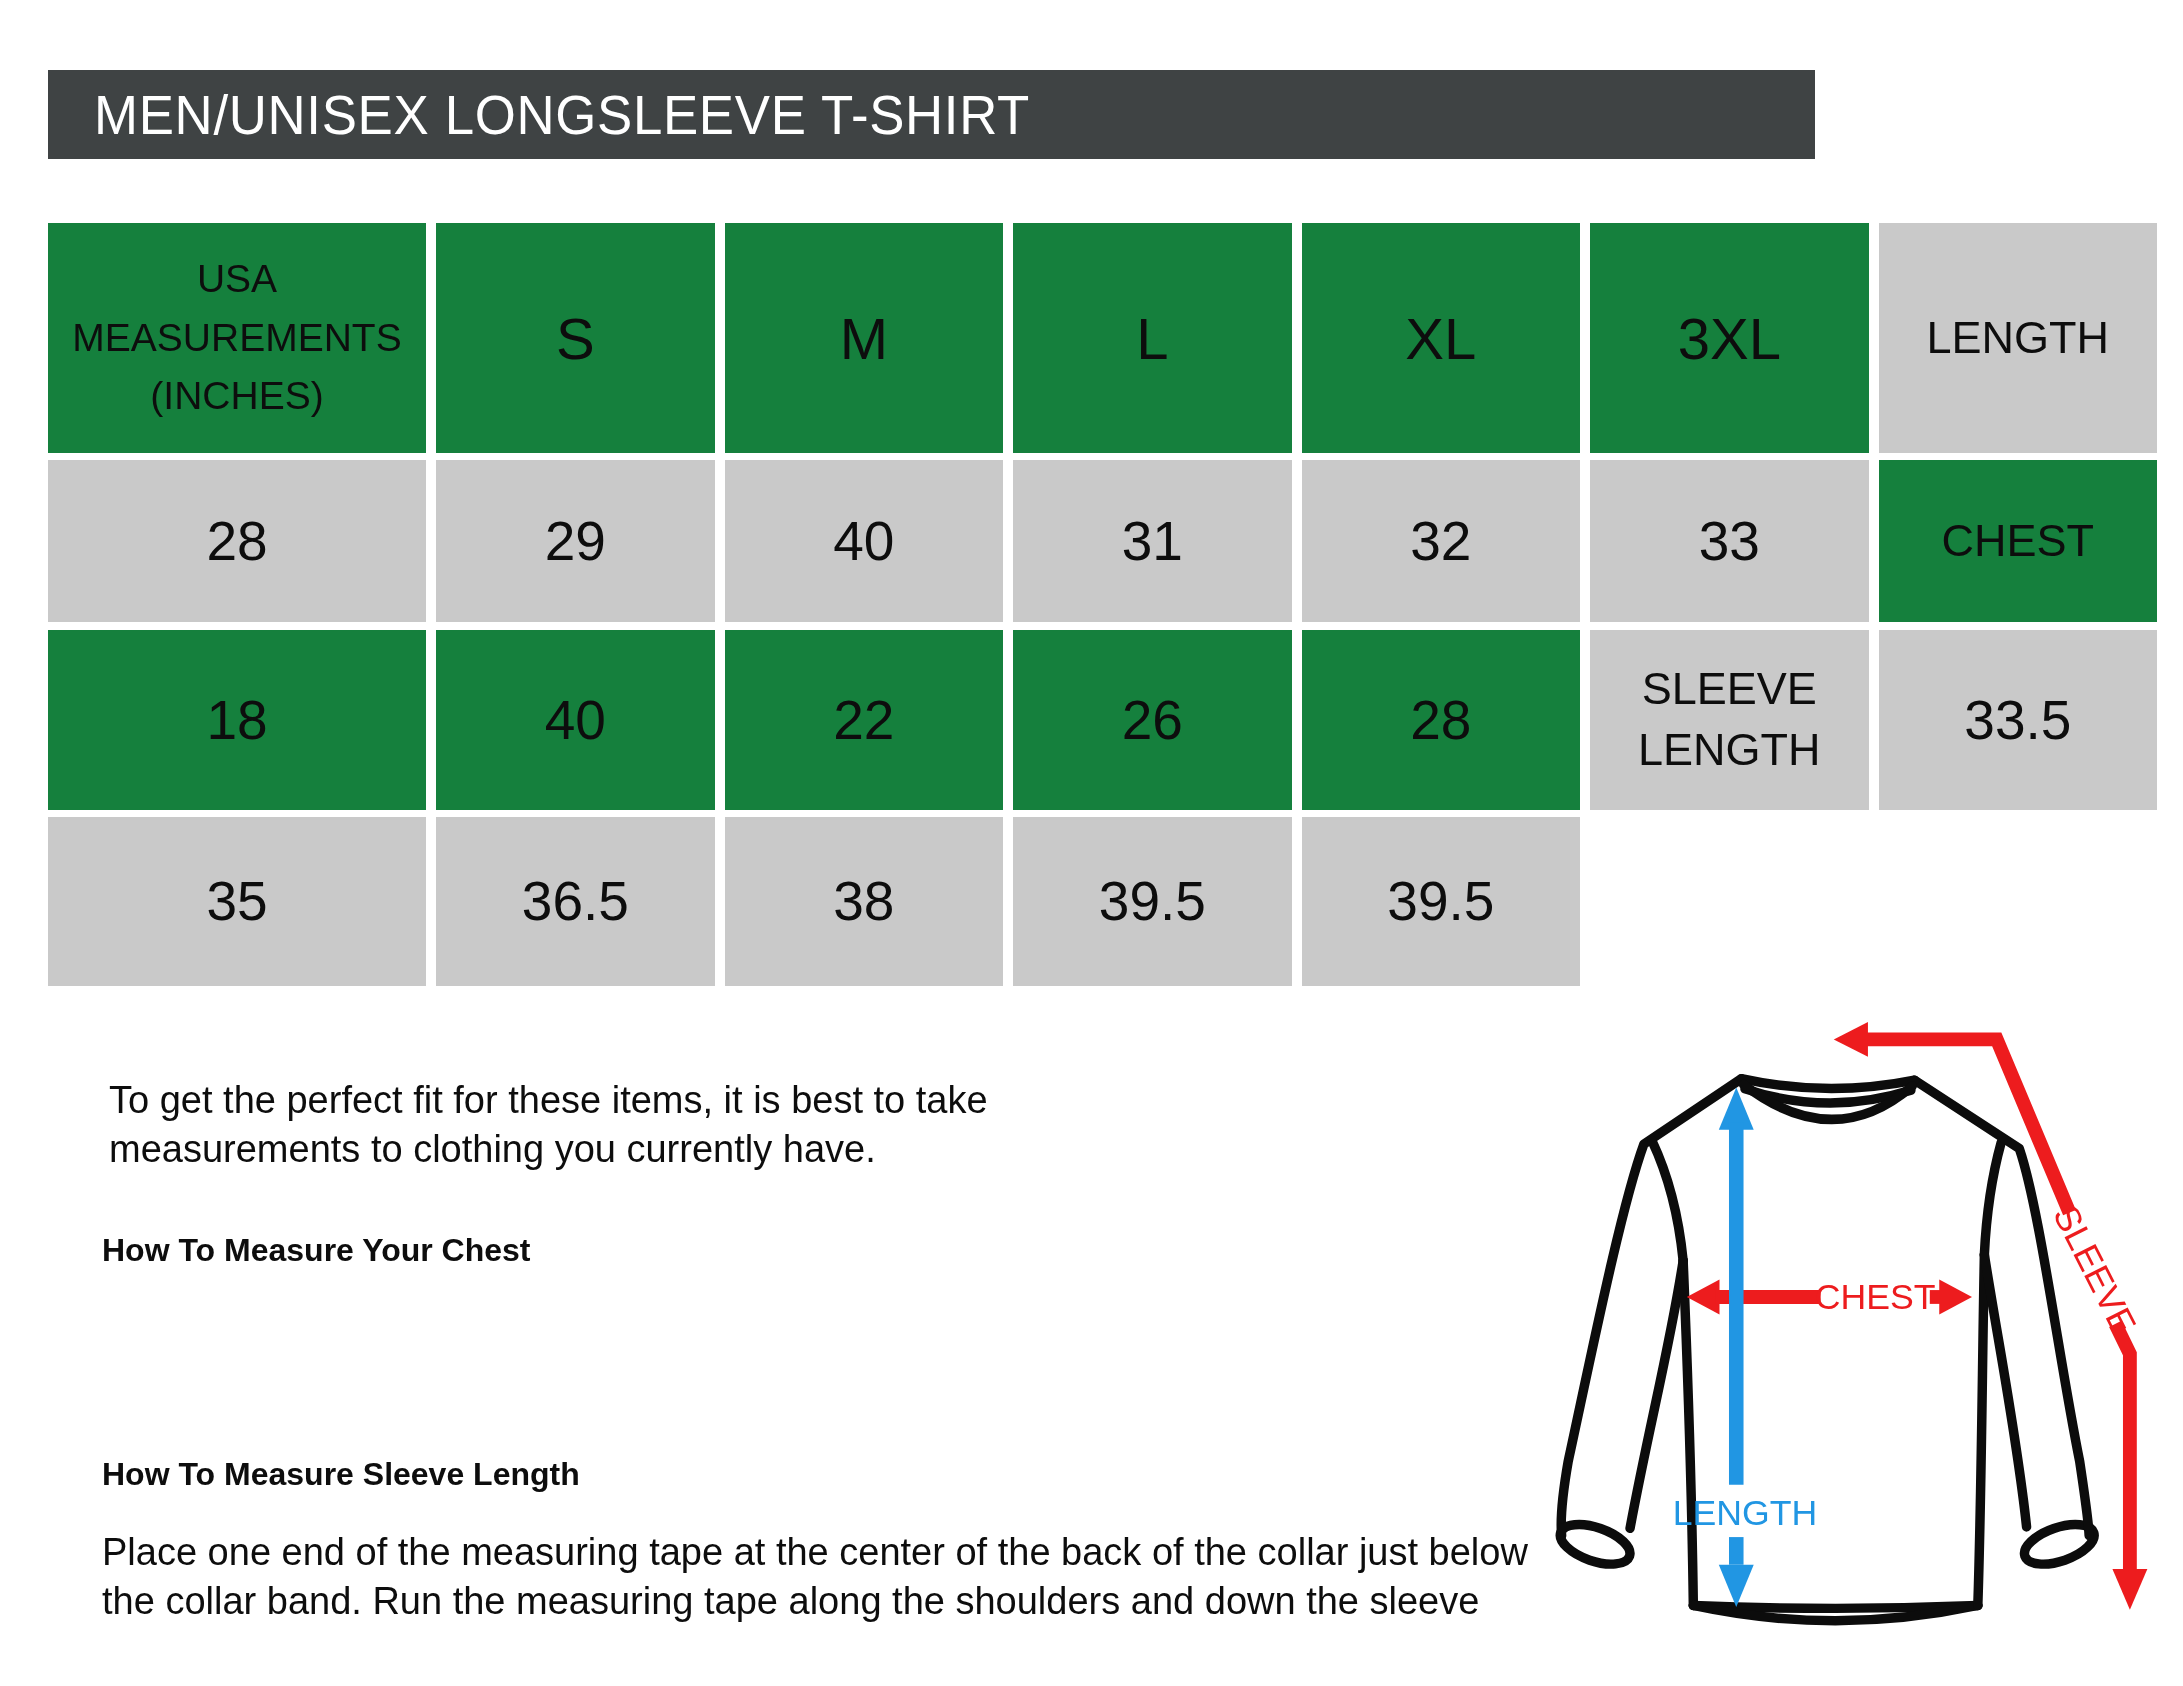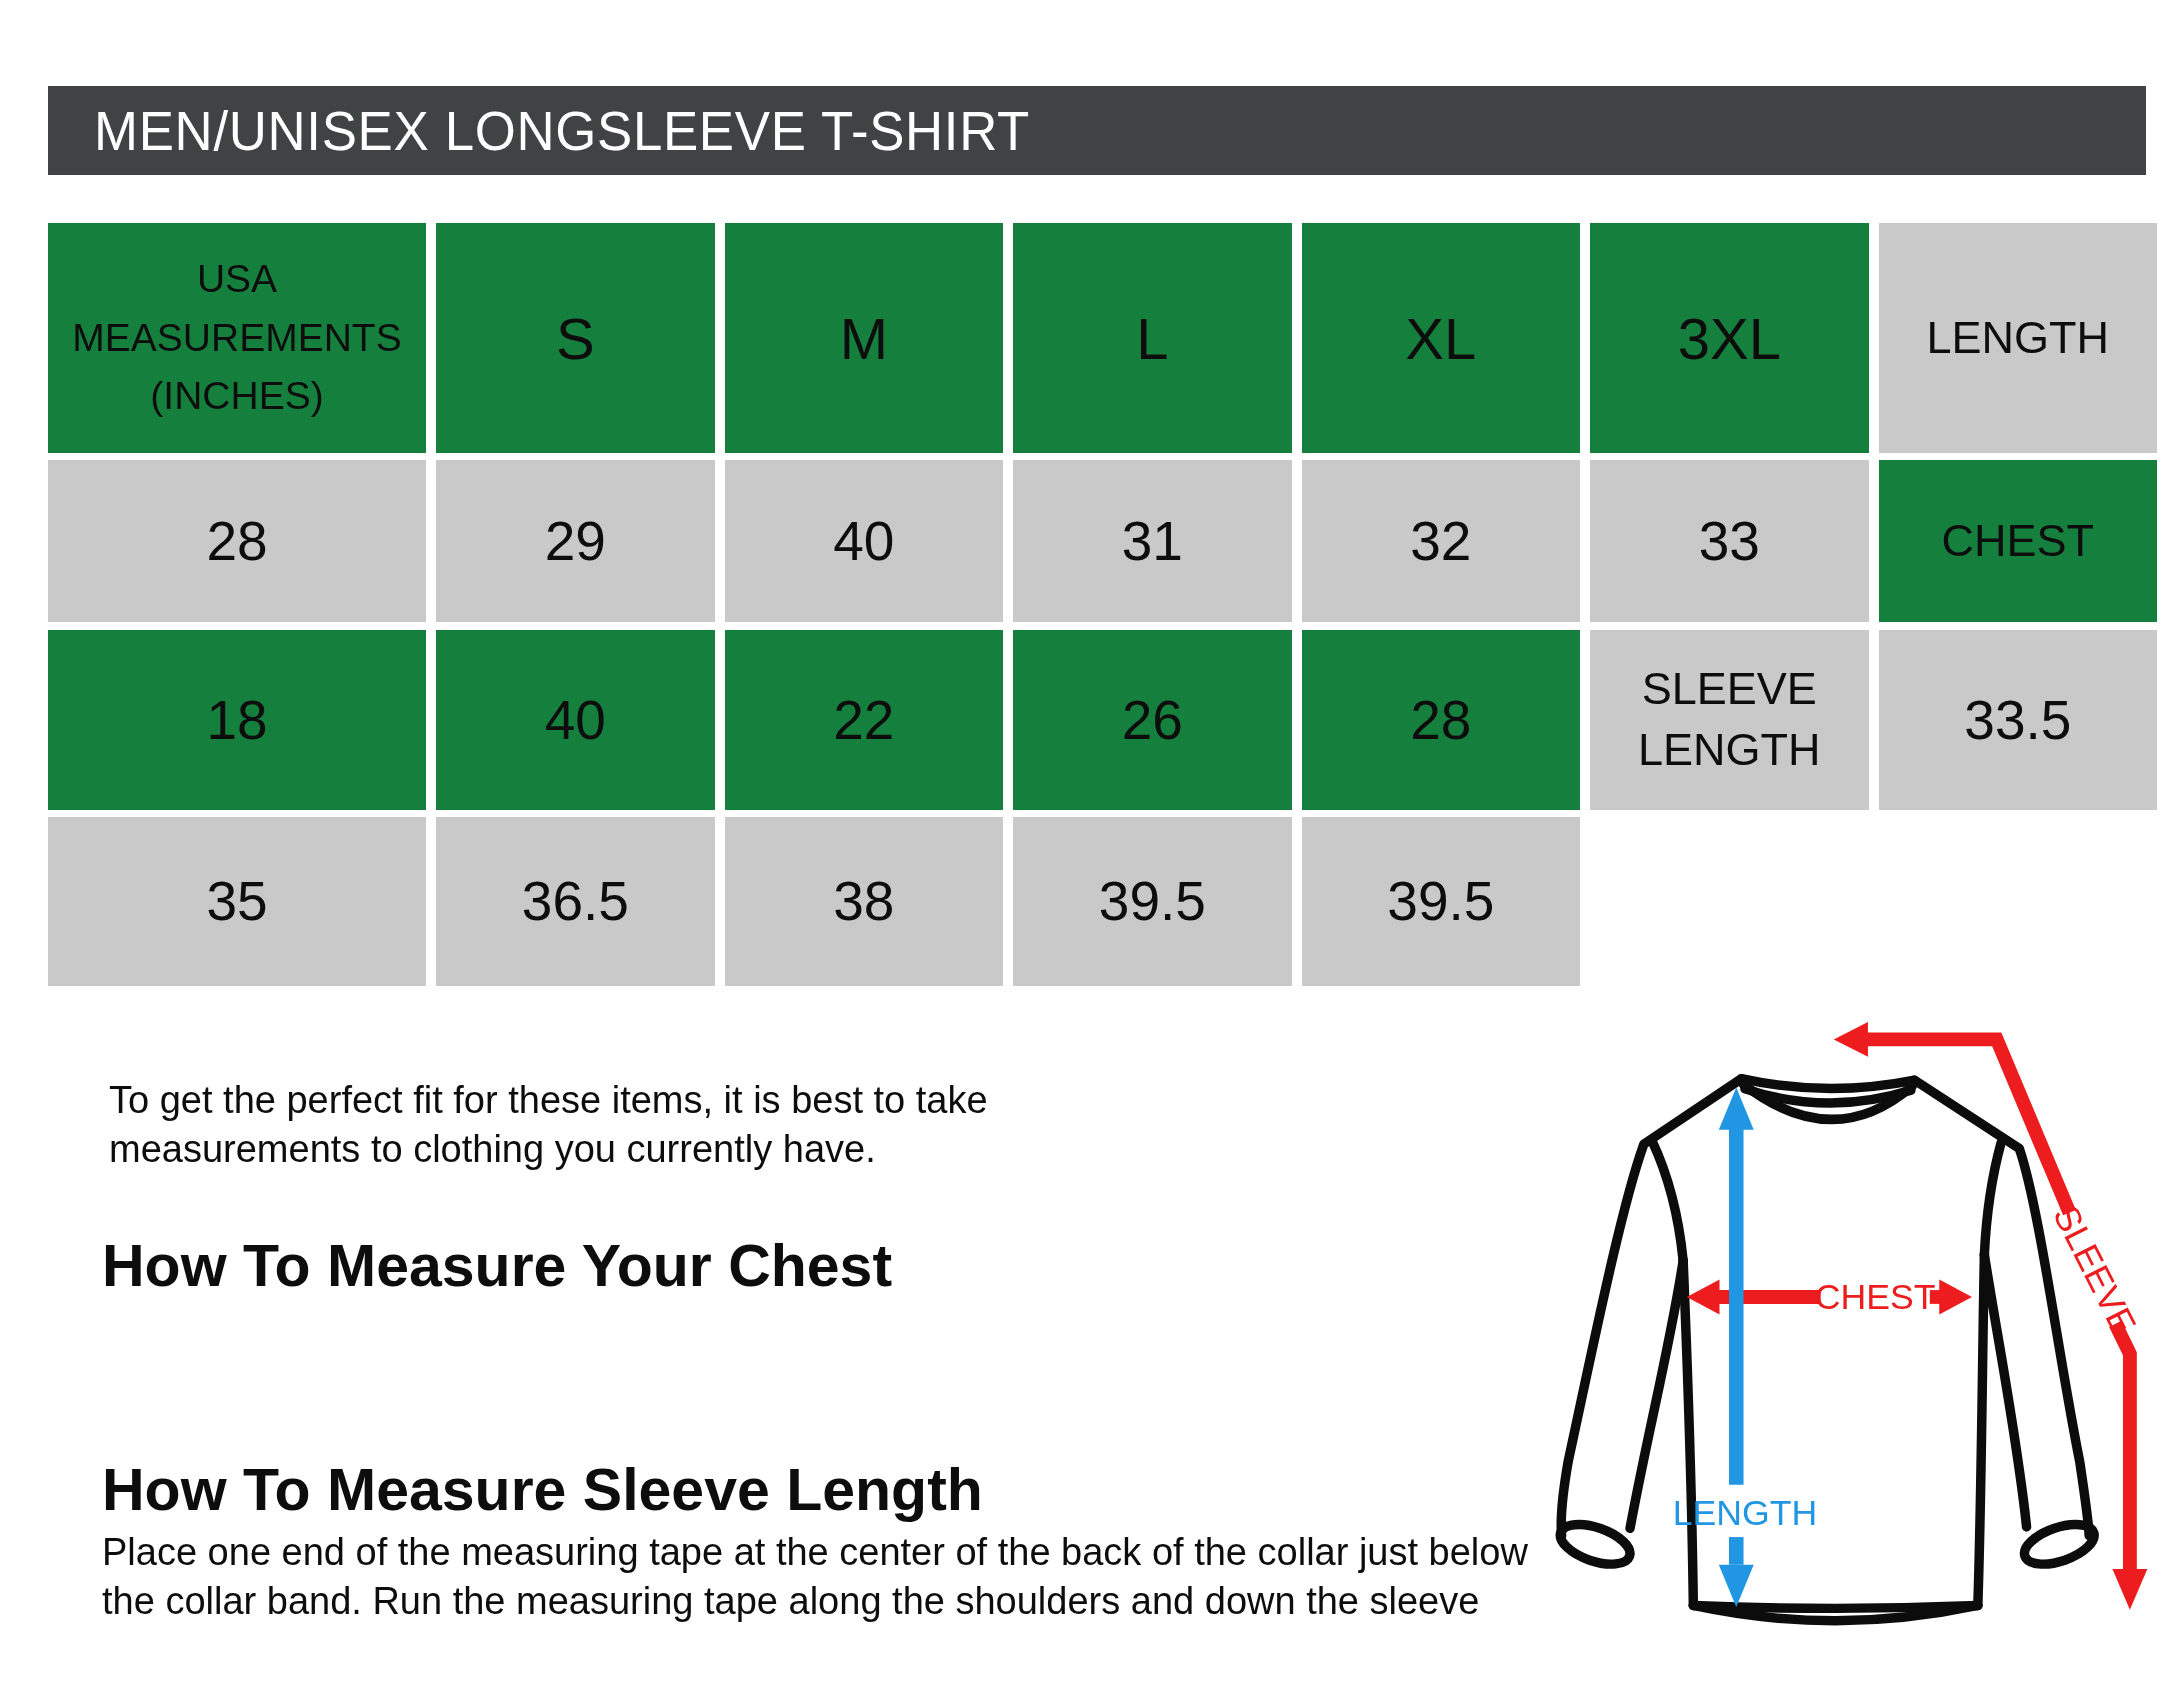--- a/index.html
+++ b/index.html
@@ -8,22 +8,22 @@
     width:2183px;
     height:1687px;
     background:#ffffff;
     font-family:"Liberation Sans", sans-serif;
     color:#0d0d0d;
     overflow:hidden;
   }
   
   .header-bar{
     position:absolute;
-    left:48px; top:86px;
-    width:2098px; height:89px;
+    left:48px; top:70px;
+    width:1767px; height:89px;
     background:#3f4344;
     display:flex; align-items:center;
   }
   .header-bar .title{
     color:#ffffff;
     font-size:55px;
     padding-left:48px;
     letter-spacing:0.7px;
     white-space:nowrap;
     transform:scaleX(0.96);
@@ -61,21 +61,21 @@
     position:absolute;
     left:109px; top:1076px;
     width:1092px;
     font-size:38px;
     line-height:1.28;
     white-space:pre-line;
   }
   .h-measure{
     position:absolute;
     left:102px;
-    font-size:59px;
+    font-size:32px;
     font-weight:bold;
     white-space:nowrap;
   }
   .h-chest{top:1232px;}
   .h-sleeve{top:1456px;}
   .body-measure{
     position:absolute;
     left:102px;
     width:1601px;
     font-size:38px;

